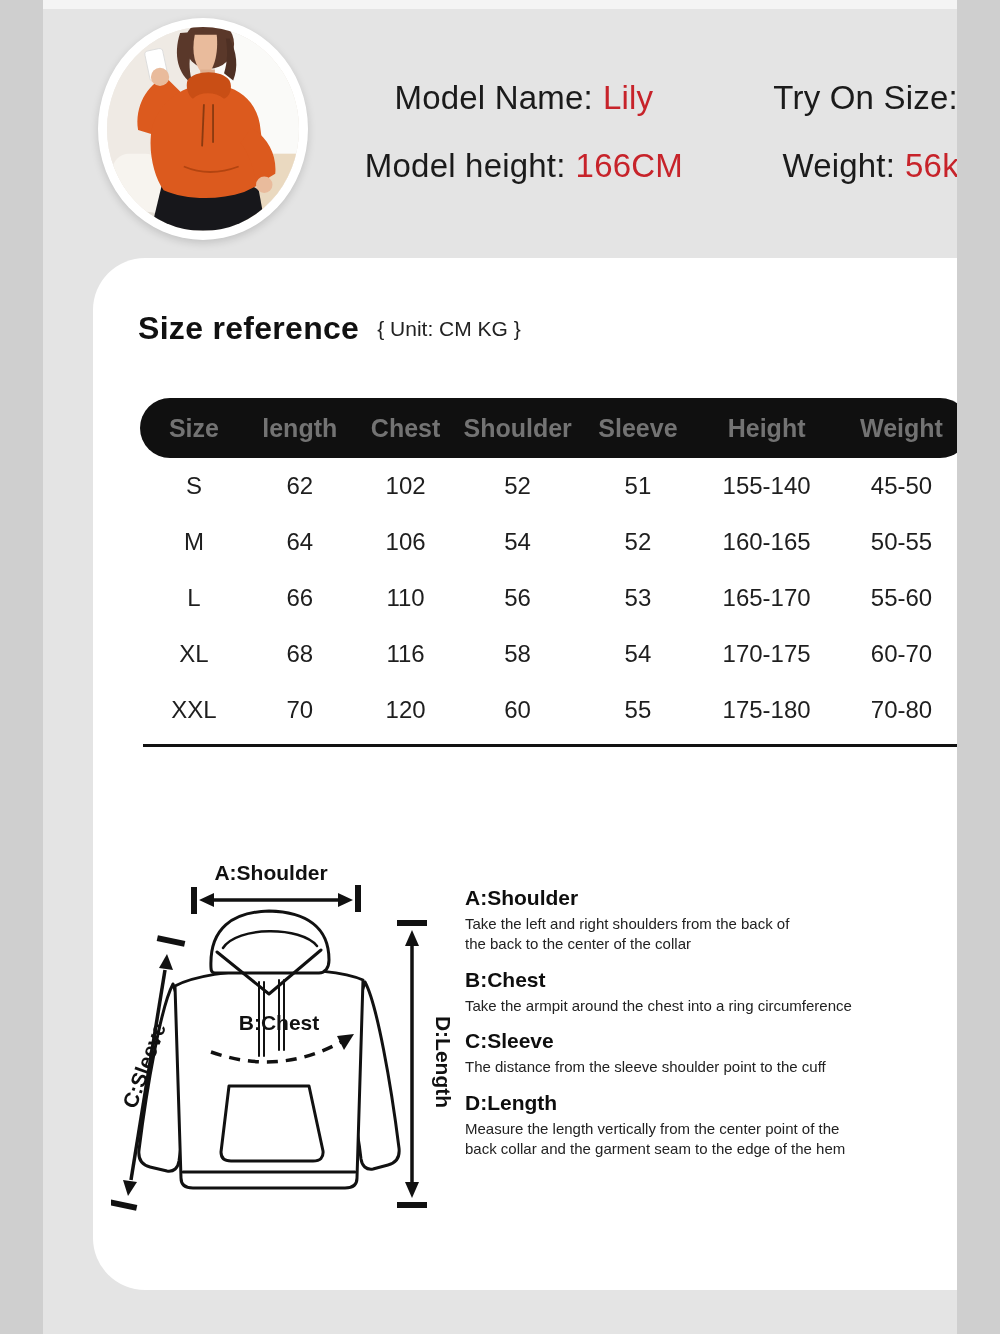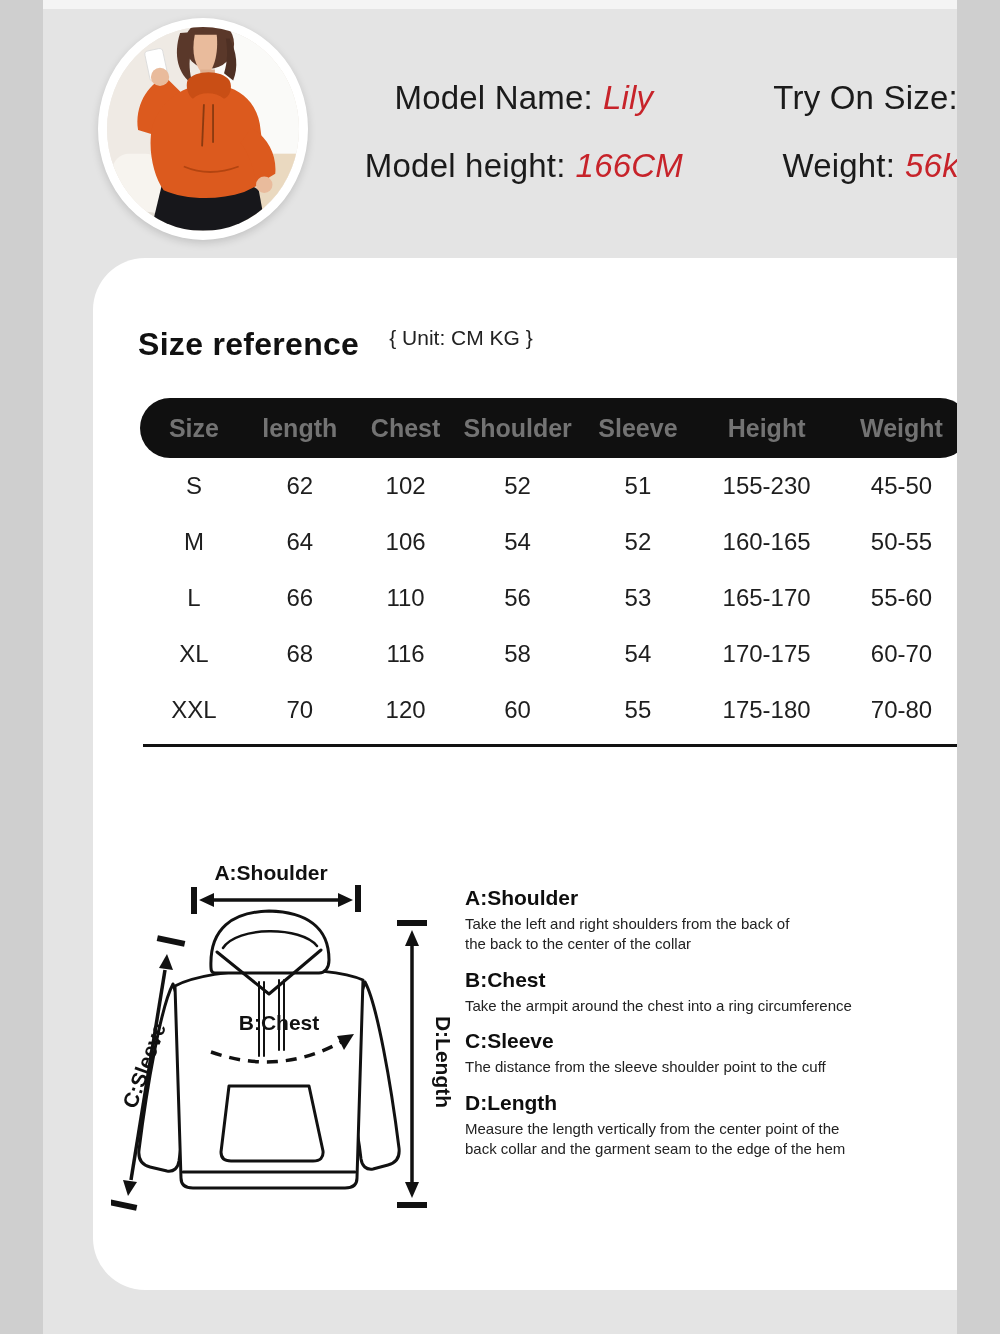--- a/index.html
+++ b/index.html
@@ -11,25 +11,25 @@
   .page{position:relative;width:914px;height:1334px;background:var(--page_bg);overflow:hidden;margin:0 auto;}
   .top-strip{position:absolute;left:0;top:0;width:100%;height:9px;background:var(--top_strip);}
 
   
   .photo-wrap{position:absolute;left:55px;top:18px;width:210px;height:222px;border-radius:50%;
     border:9px solid #fff;overflow:hidden;background:#efeae4;box-shadow:0 3px 9px rgba(0,0,0,.15);}
   .photo-wrap svg{display:block;width:100%;height:100%;}
   .info-grid{position:absolute;left:278px;top:64px;width:712px;display:grid;
     grid-template-columns:57% 43%;grid-auto-rows:68px;}
   .info-item{display:flex;align-items:center;justify-content:center;font-size:33px;color:var(--text);letter-spacing:.2px;}
-  .info-item .val{color:var(--accent_red);margin-left:10px;font-style:italic;}
+  .info-item .val{color:var(--accent_red);margin-left:10px;}
 
   
   .card{position:absolute;left:50px;top:258px;width:915px;height:1032px;background:var(--card_bg);border-radius:52px;}
-  .title-row{position:absolute;left:45px;top:68px;display:flex;align-items:flex-start;gap:12px;}
+  .title-row{position:absolute;left:45px;top:52px;display:flex;align-items:center;}
   .title-row h2{font-size:32px;font-weight:bold;color:#111;letter-spacing:.3px;}
   .title-row .unit{font-size:21px;color:#222;margin-left:18px;}
 
   .size-table-wrap{position:absolute;left:47px;top:140px;width:830px;}
   table{width:100%;border-collapse:separate;border-spacing:0;table-layout:fixed;}
   thead th{background:var(--table_header_bg);color:#737373;font-size:25px;font-weight:bold;height:60px;text-align:center;}
   thead th:first-child{border-radius:30px 0 0 30px;}
   thead th:last-child{border-radius:0 30px 30px 0;}
   tbody td{height:56px;text-align:center;font-size:24px;color:#1e1e1e;}
   .table-underline{position:absolute;left:50px;top:486px;width:822px;height:3px;background:#111;}
@@ -125,21 +125,21 @@
               <th>Weight</th>
             </tr>
           </thead>
         <tbody>
             <tr>
               <td>S</td>
               <td>62</td>
               <td>102</td>
               <td>52</td>
               <td>51</td>
-              <td>155-230</td>
+              <td>155-140</td>
               <td>45-50</td>
             </tr>
             <tr>
               <td>M</td>
               <td>64</td>
               <td>106</td>
               <td>54</td>
               <td>52</td>
               <td>160-165</td>
               <td>50-55</td>

